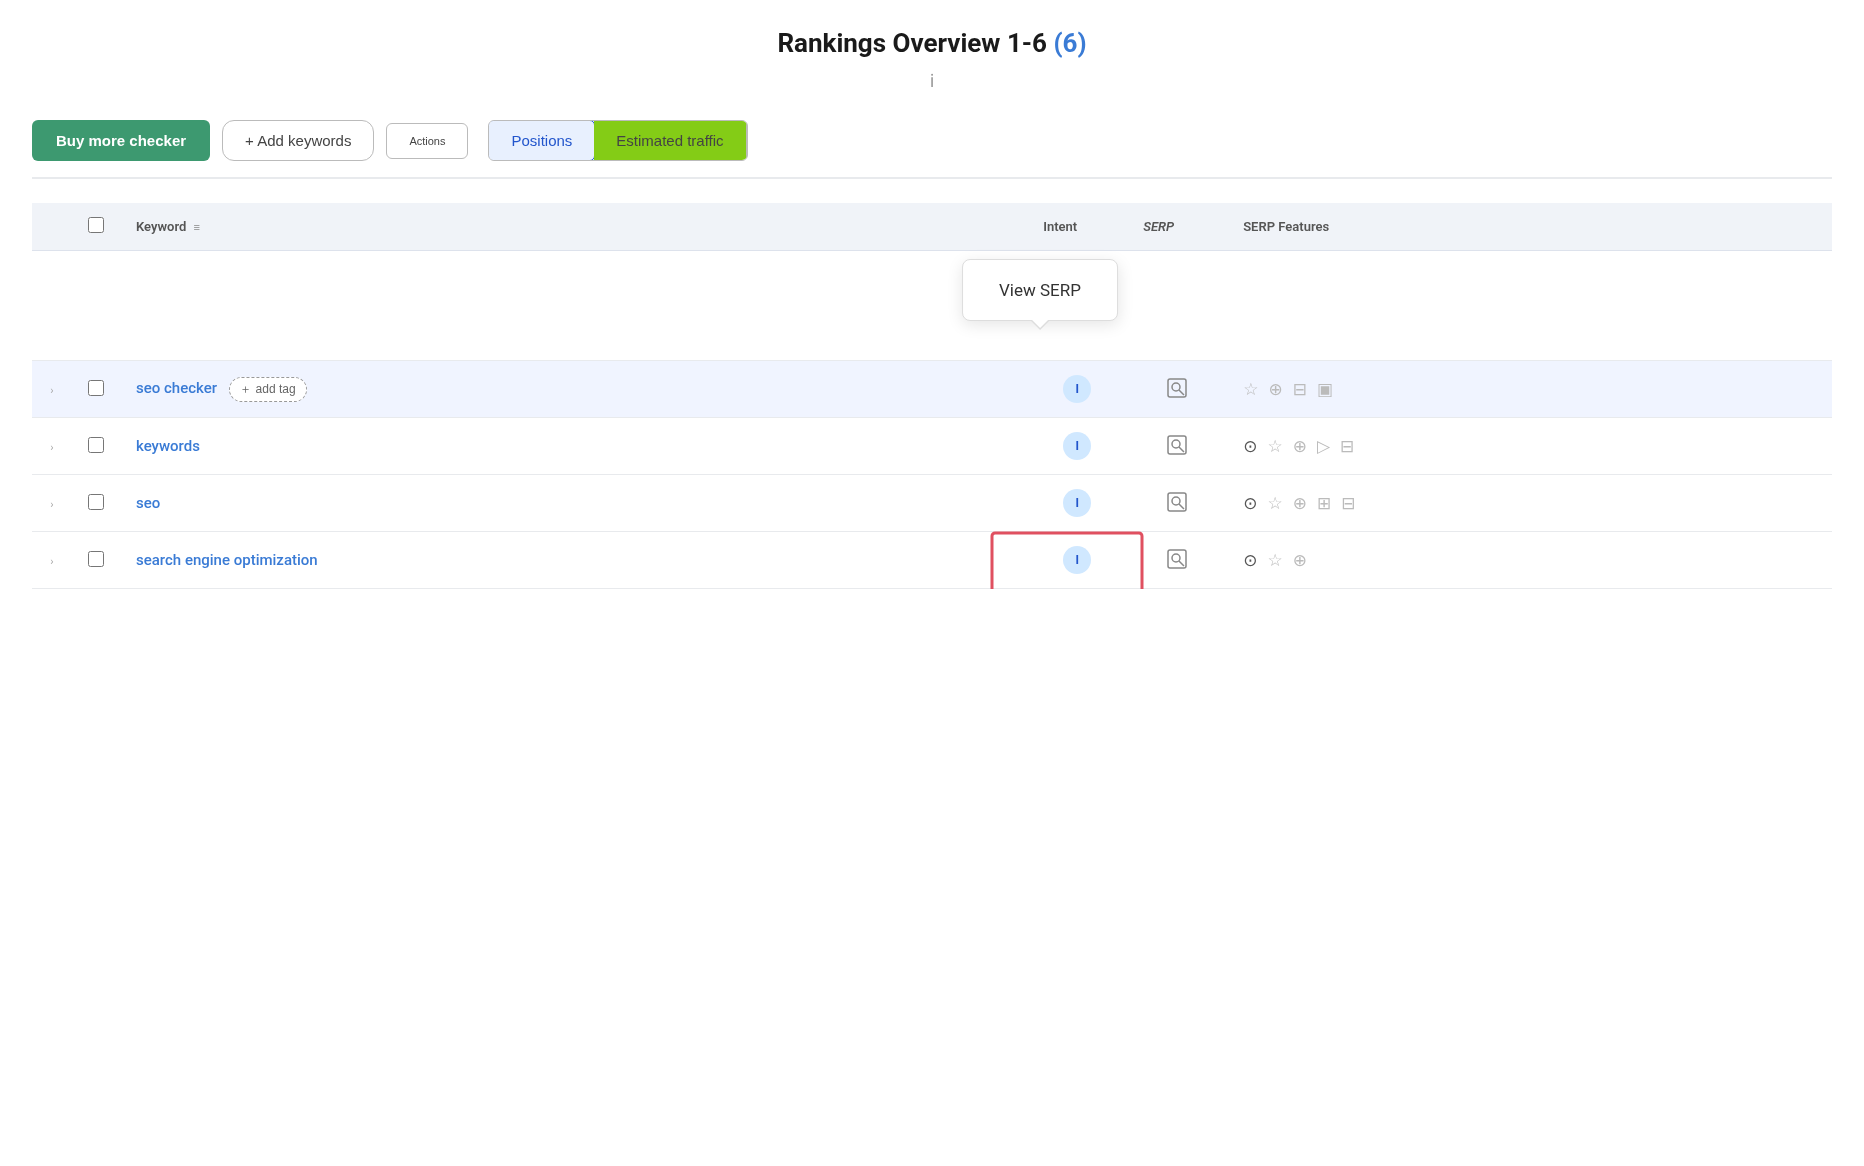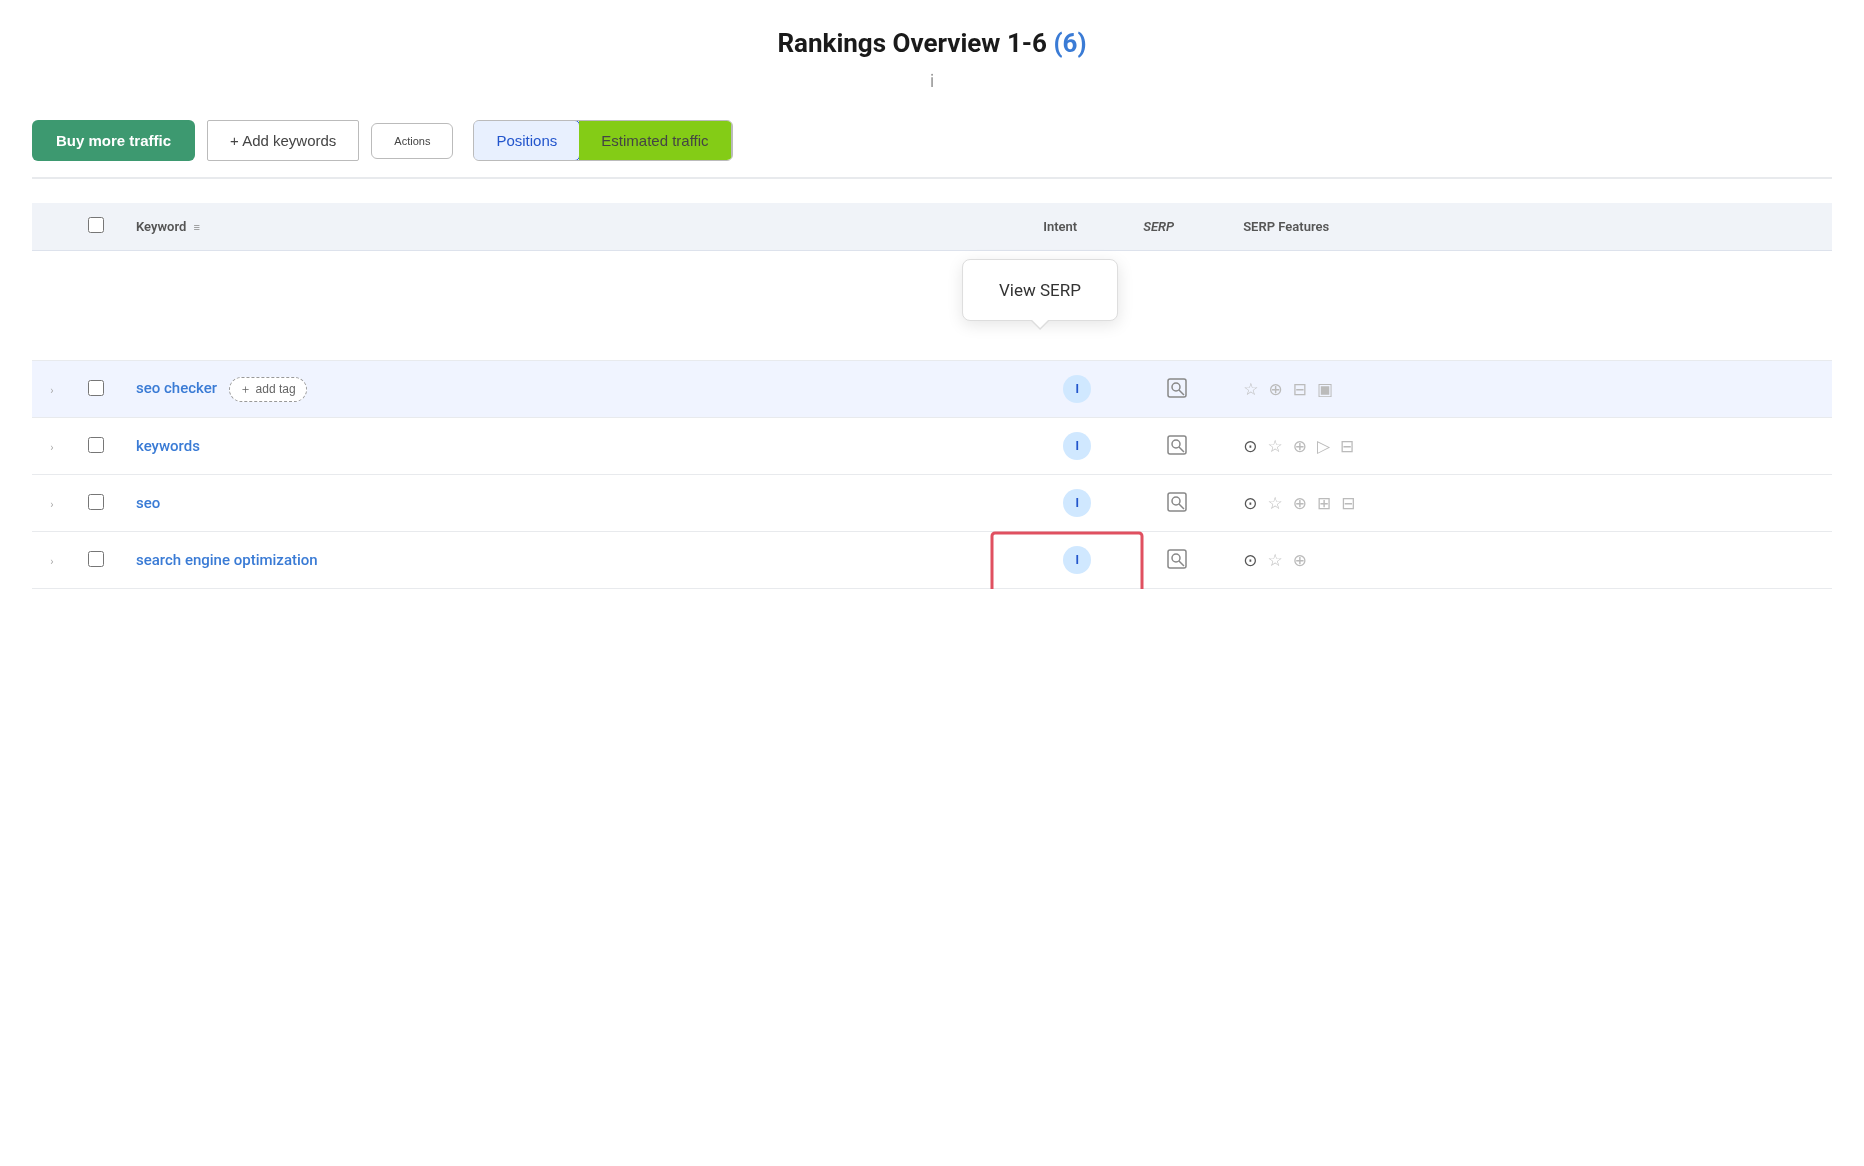--- a/index.html
+++ b/index.html
@@ -62,21 +62,21 @@
       font-size: 15px;
       font-weight: 600;
       cursor: pointer;
       white-space: nowrap;
     }
 
     .btn-add-keywords {
       background: #fff;
       color: #444;
       border: 1.5px solid #bbb;
-      border-radius: 2px;
+      border-radius: 12px;
       padding: 11px 22px;
       font-size: 15px;
       font-weight: 500;
       cursor: pointer;
       display: flex;
       align-items: center;
       gap: 6px;
     }
 
     .btn-actions {
@@ -281,21 +281,21 @@
   <div class="page-header">
     <h1 class="page-title">
       <span>Rankings Overview</span>
       <span class="range">1-6</span>
       <span class="count">(6)</span>
     </h1>
     <span class="info-icon">ℹ</span>
   </div>
 
   <div class="toolbar">
-    <button class="btn-buy">Buy more traffic</button>
+    <button class="btn-buy">Buy more checker</button>
     <button class="btn-add-keywords">+ Add keywords</button>
     <button class="btn-actions">Actions</button>
     <div class="tab-group">
       <button class="tab-btn active">Positions</button>
       <button class="tab-btn">Estimated traffic</button>
     </div>
   </div>
 
   <div class="table-wrapper">
     <table class="data-table">

